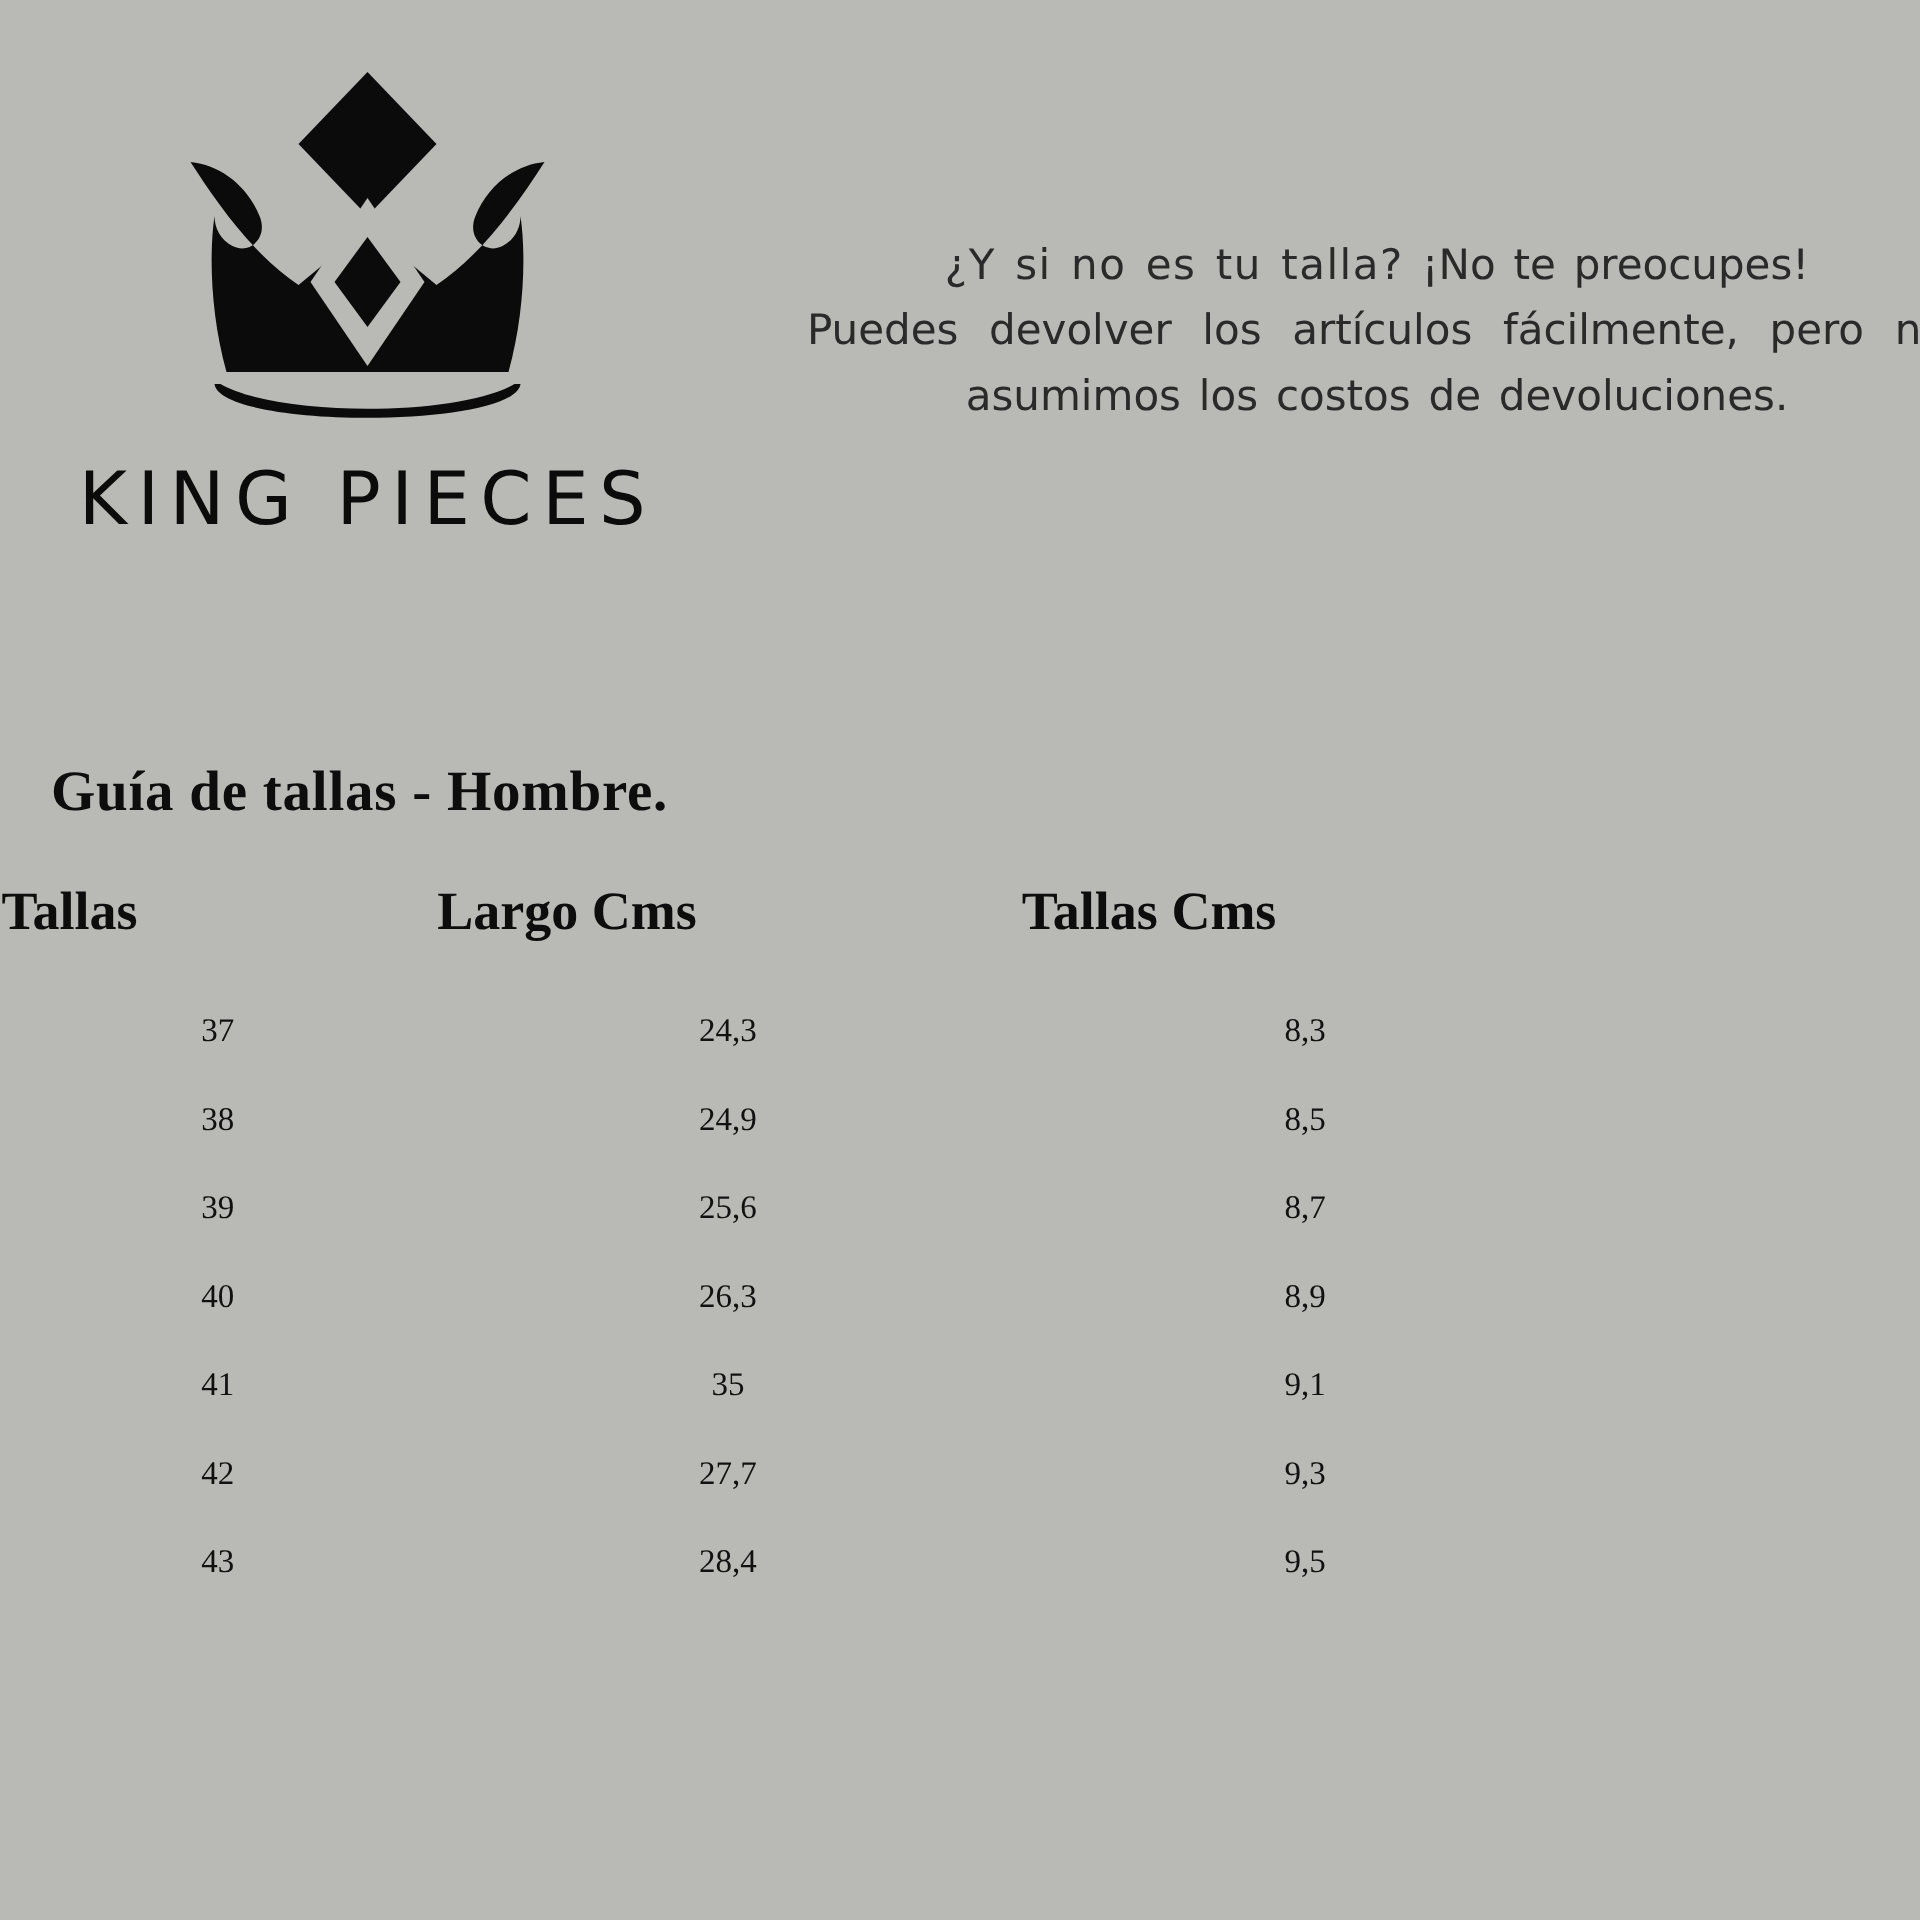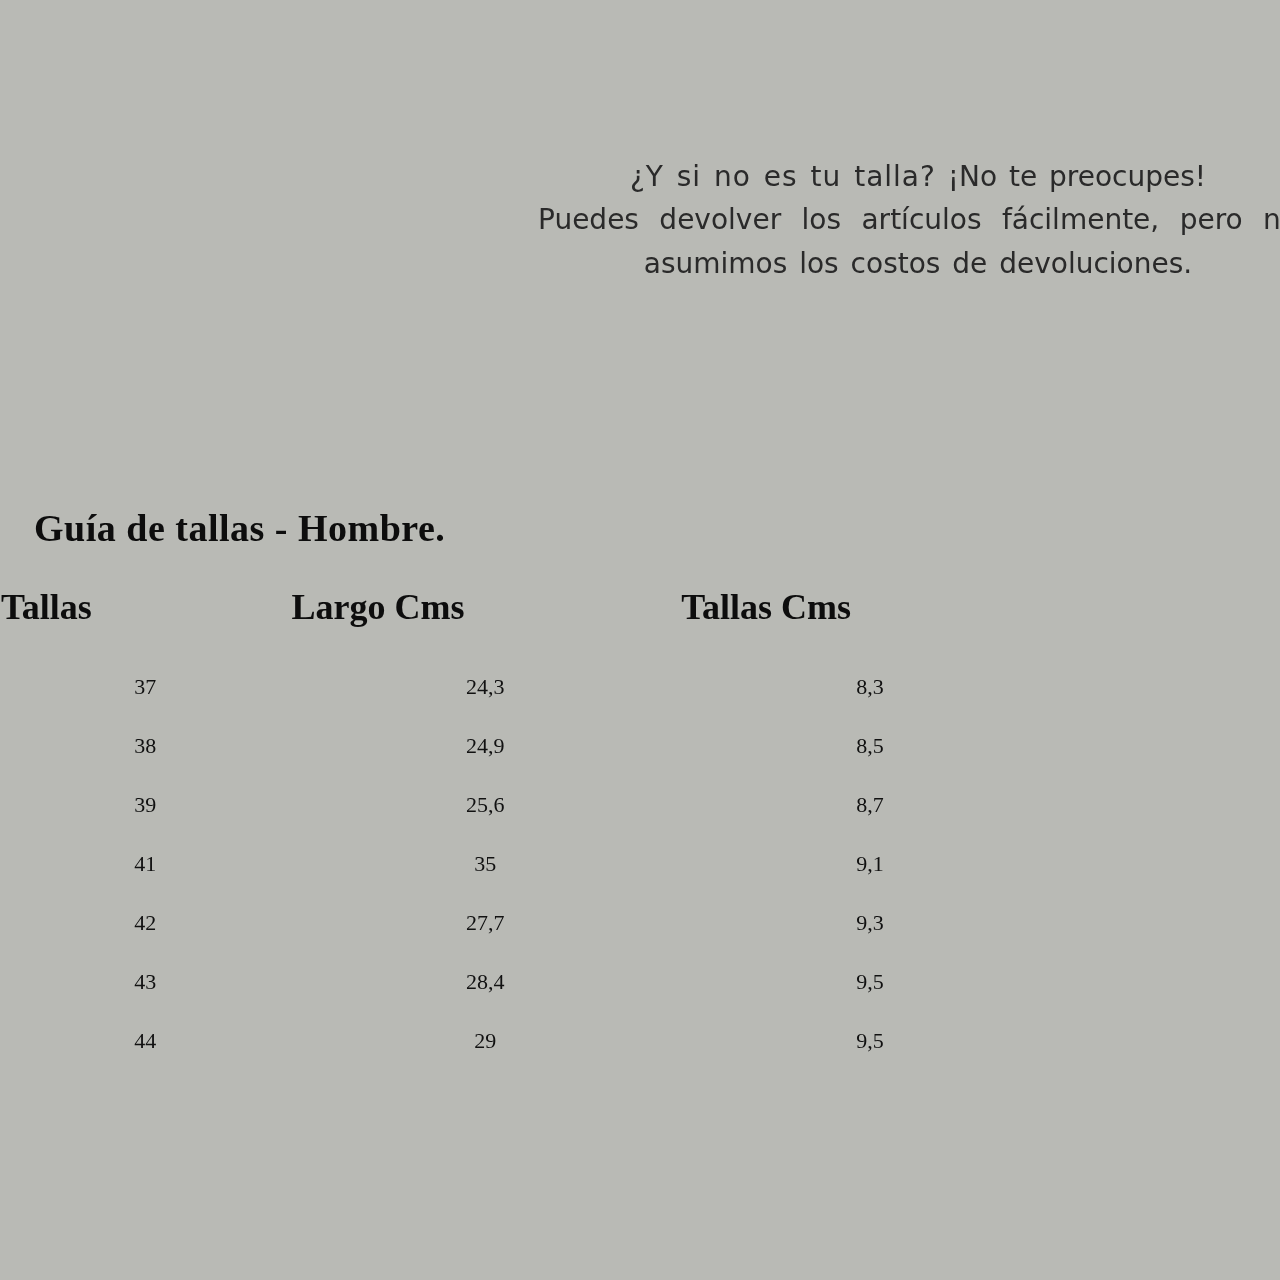--- a/index.html
+++ b/index.html
@@ -108,20 +108,61 @@
   }
   .col-size   { width: 290px; }
   .col-length { width: 390px; }
   .col-width  { width: 380px; }
 </style>
 </head>
 <body>
 
 <div class="header">
 
+  <div class="brand-block">
+    <div class="crown-wrap">
+      <svg viewBox="0 0 300 260" width="300" height="260" aria-hidden="true">
+
+        <path fill="#0b0b0b" d="
+          M150 8
+          L196 56
+          L150 104
+          L104 56
+          Z"></path>
+        <path fill="#0b0b0b" d="
+          M32 68
+          C 52 70, 70 84, 78 104
+          C 84 118, 72 130, 60 124
+          C 52 120, 48 112, 48 104
+          L48 104
+          C 44 132, 46 172, 56 208
+          L244 208
+          C 254 172, 256 132, 252 104
+          C 252 112, 248 120, 240 124
+          C 228 130, 216 118, 222 104
+          C 230 84, 248 70, 268 68
+          C 250 96, 226 130, 196 150
+          L150 112
+          L104 150
+          C 74 130, 50 96, 32 68
+          Z"></path>
+
+        <path fill="#0b0b0b" d="
+          M52 216
+          C 90 238, 210 238, 248 216
+          L252 216
+          C 248 246, 52 246, 48 216
+          Z"></path>
+
+        <path fill="#b9bab5" d="M150 92 L188 148 L150 204 L112 148 Z"></path>
+        <path fill="#0b0b0b" d="M150 118 L172 148 L150 178 L128 148 Z"></path>
+      </svg>
+    </div>
+    <div class="brand-name">KING PIECES</div>
+  </div>
 
   <div class="return-note">
     <span class="line1">
       <span class="q">¿Y si no es tu talla?</span>
       <span>¡No te preocupes!</span>
     </span>
     <span>Puedes devolver los artículos fácilmente, pero</span>
     <span>no asumimos los costos de devoluciones.</span>
   </div>
 
@@ -147,33 +188,33 @@
       <td>38</td>
       <td>24,9</td>
       <td>8,5</td>
     </tr>
     <tr>
       <td>39</td>
       <td>25,6</td>
       <td>8,7</td>
     </tr>
     <tr>
+      <td>40</td>
+      <td>26,3</td>
+      <td>8,9</td>
+    </tr>
+    <tr>
       <td>41</td>
       <td>35</td>
       <td>9,1</td>
     </tr>
     <tr>
       <td>42</td>
       <td>27,7</td>
       <td>9,3</td>
     </tr>
     <tr>
       <td>43</td>
       <td>28,4</td>
       <td>9,5</td>
     </tr>
-    <tr>
-      <td>44</td>
-      <td>29</td>
-      <td>9,5</td>
-    </tr>
   </tbody>
 </table>
 
 </body></html>

